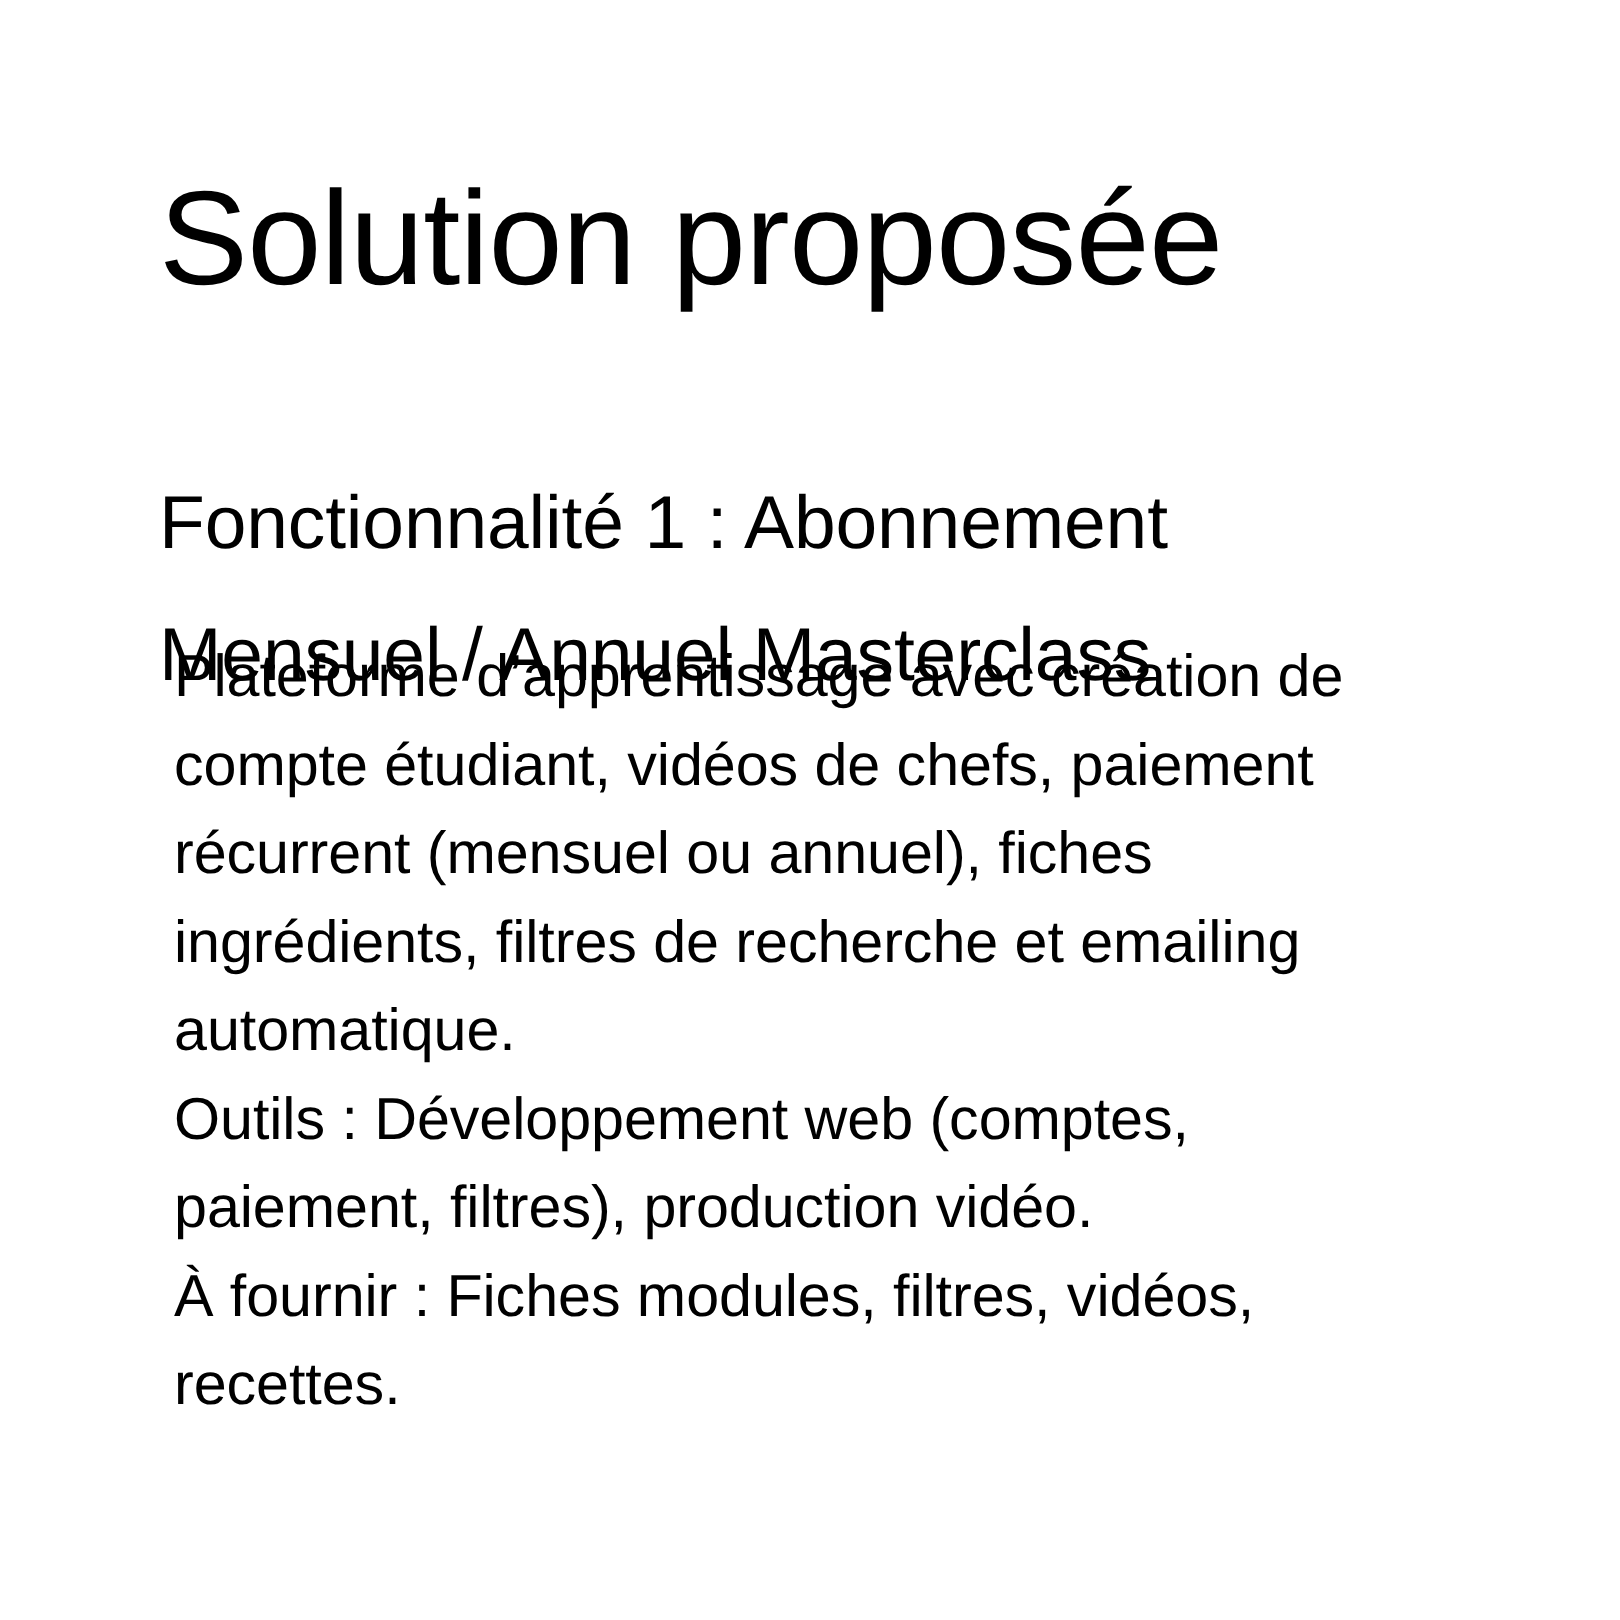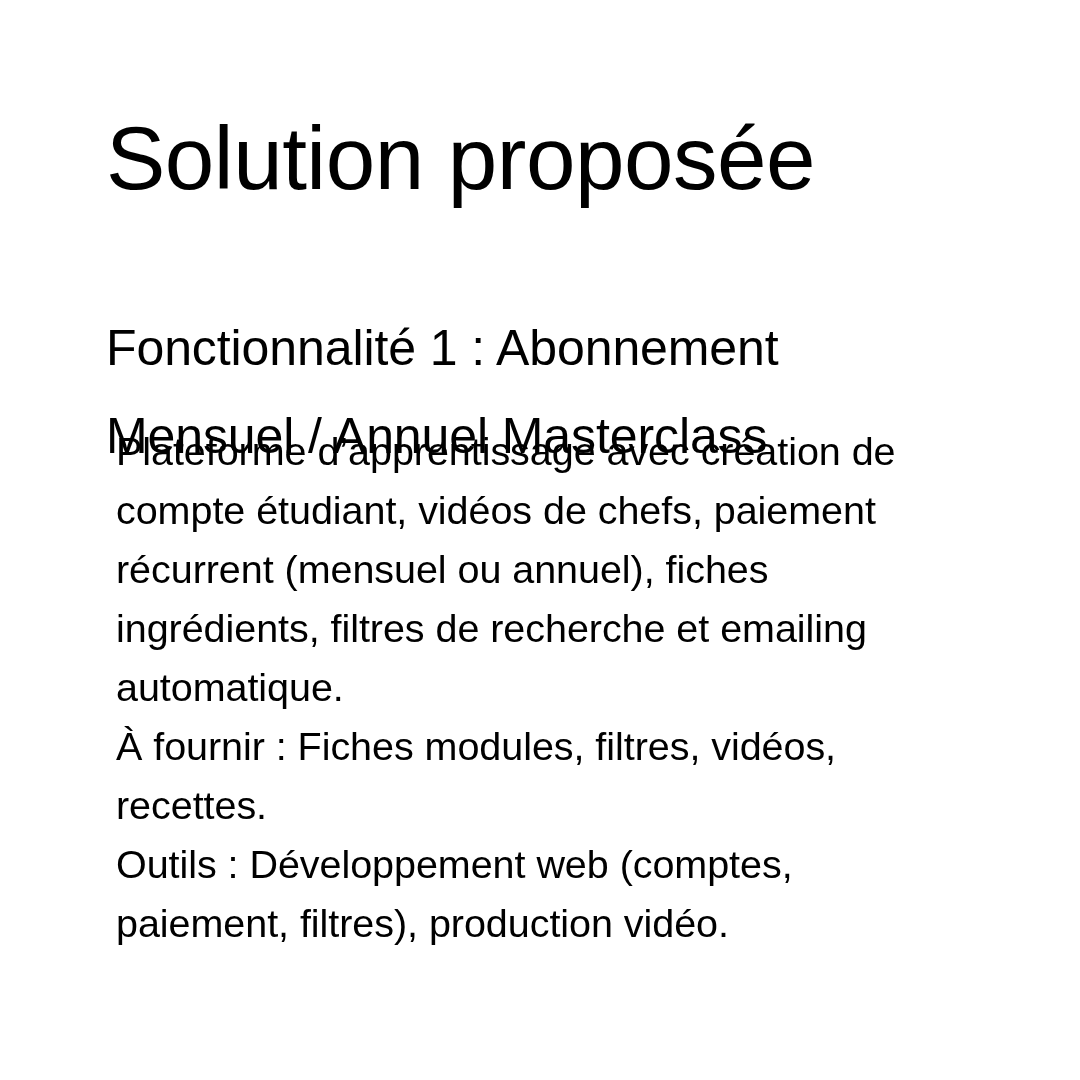--- a/index.html
+++ b/index.html
@@ -79,17 +79,17 @@
 
   <h1 class="slide-title">Solution proposée</h1>
 
   <h2 class="feature-heading">Fonctionnalité 1 : Abonnement Mensuel / Annuel Masterclass</h2>
 
   <div class="body-block body-description">
     <p>Plateforme d’apprentissage avec création de compte étudiant, vidéos de chefs, paiement récurrent (mensuel ou annuel), fiches ingrédients, filtres de recherche et emailing automatique.</p>
   </div>
 
   <div class="body-block body-deliverables">
+    <p>Outils : Développement web (comptes, paiement, filtres), production vidéo.</p>
     <p>À fournir : Fiches modules, filtres, vidéos, recettes.</p>
-    <p>Outils : Développement web (comptes, paiement, filtres), production vidéo.</p>
   </div>
 
 </div>
 
 </body></html>

